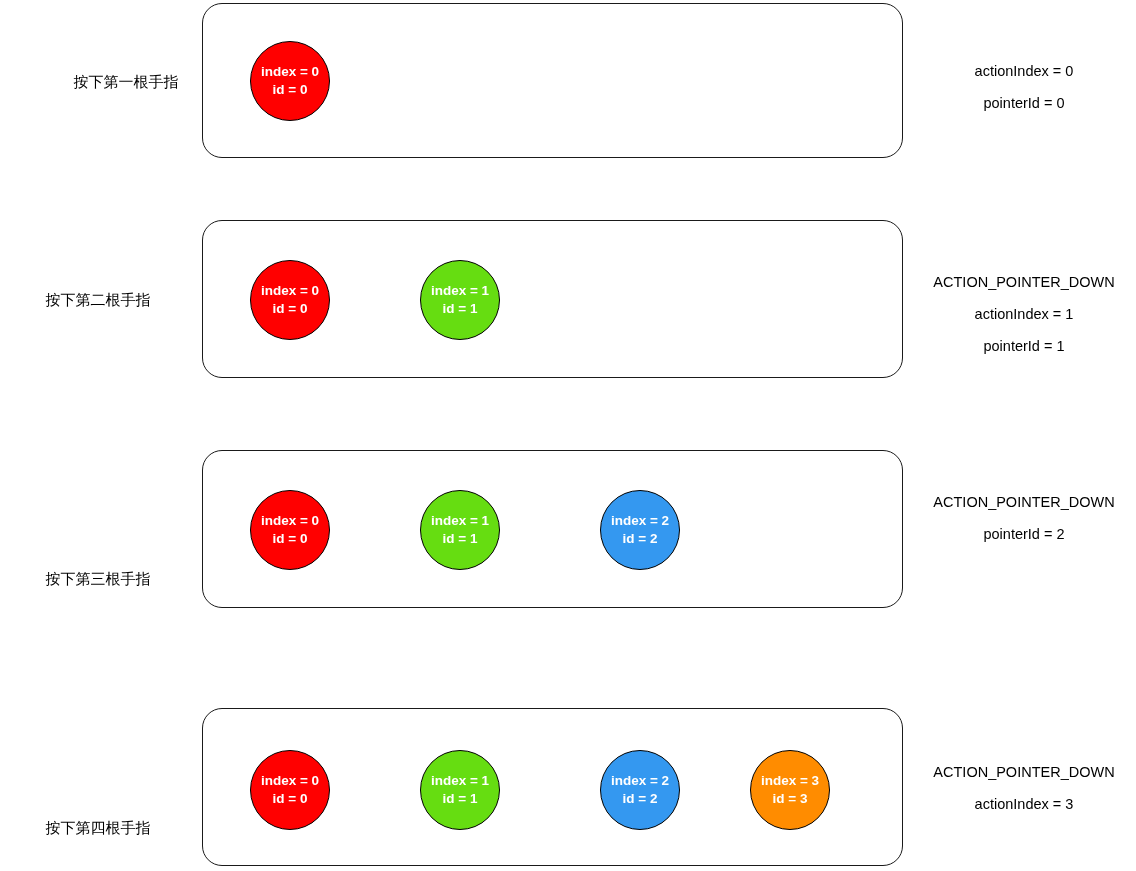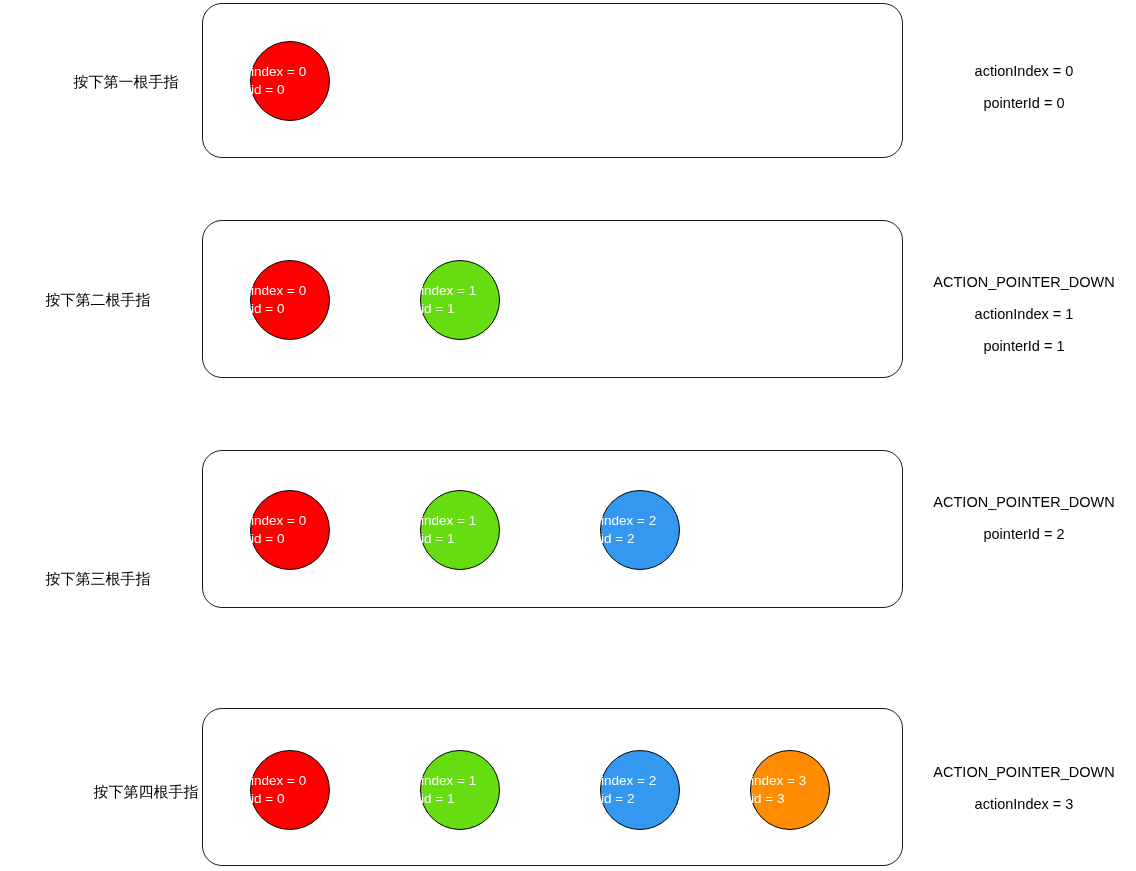--- a/index.html
+++ b/index.html
@@ -55,24 +55,24 @@
   
   .pointer {
     position: absolute;
     width: 80px;
     height: 80px;
     border-radius: 50%;
     border: 1.6px solid #000000;
     box-sizing: border-box;
     display: flex;
     flex-direction: column;
-    align-items: flex-start;
+    align-items: center;
     justify-content: center;
     color: #ffffff;
-    font-weight: normal;
+    font-weight: bold;
     font-size: 13.5px;
     line-height: 1.35;
     text-align: right;
   }
   .pointer .pline {
     display: block;
     white-space: nowrap;
   }
 
   
@@ -142,21 +142,21 @@
       <div class="pointer" style="left: 600px; top: 490px; background: rgb(52, 152, 240);">
         <span class="pline">index = 2</span>
         <span class="pline">id = 2</span>
       </div>
       <div class="annotation" style="top: 492px;">
         <span class="ann-action">ACTION_POINTER_DOWN</span>
         <span class="ann-line">pointerId = 2</span>
       </div>
     </div>
     <div class="row">
-      <div class="row-label" style="top: 782px; padding-left: 48px;">按下第四根手指</div>
+      <div class="row-label" style="top: 818px;">按下第四根手指</div>
       <div class="touch-surface" style="top: 708px; height: 158px;"></div>
       <div class="pointer" style="left: 250px; top: 750px; background: rgb(255, 0, 0);">
         <span class="pline">index = 0</span>
         <span class="pline">id = 0</span>
       </div>
       <div class="pointer" style="left: 420px; top: 750px; background: rgb(102, 221, 17);">
         <span class="pline">index = 1</span>
         <span class="pline">id = 1</span>
       </div>
       <div class="pointer" style="left: 600px; top: 750px; background: rgb(52, 152, 240);">

